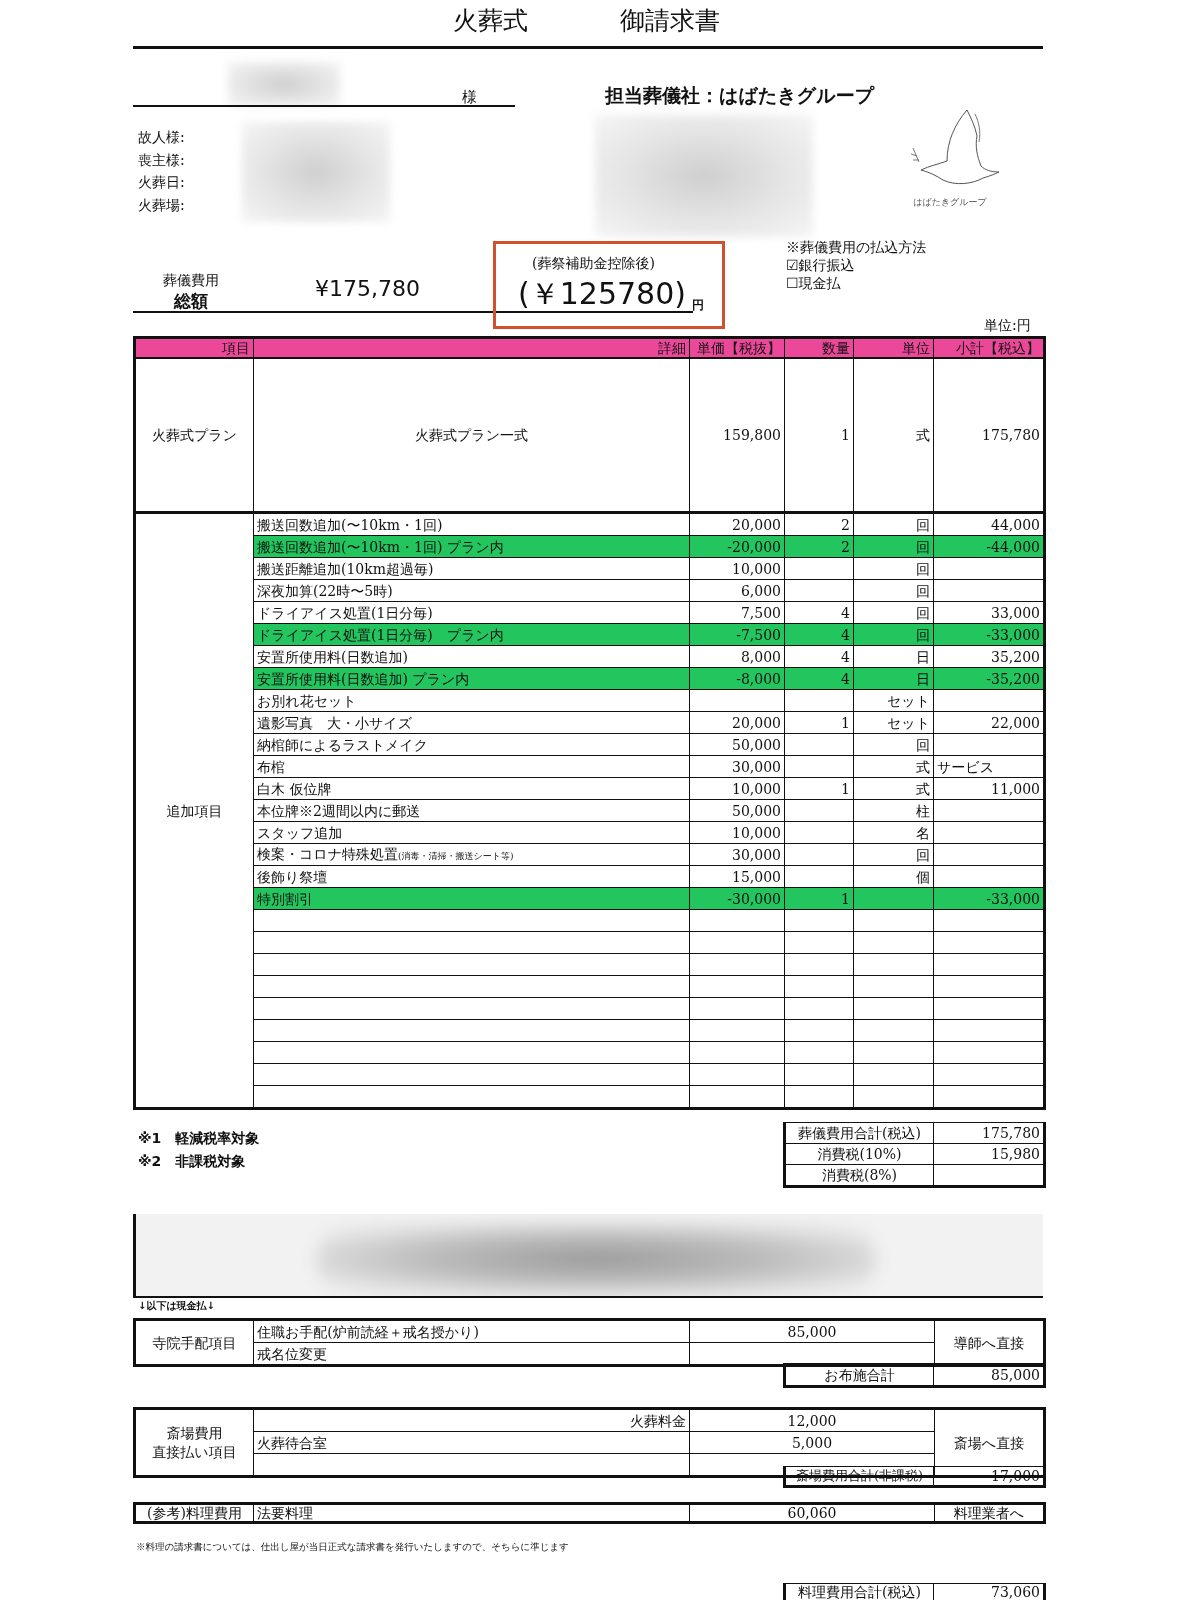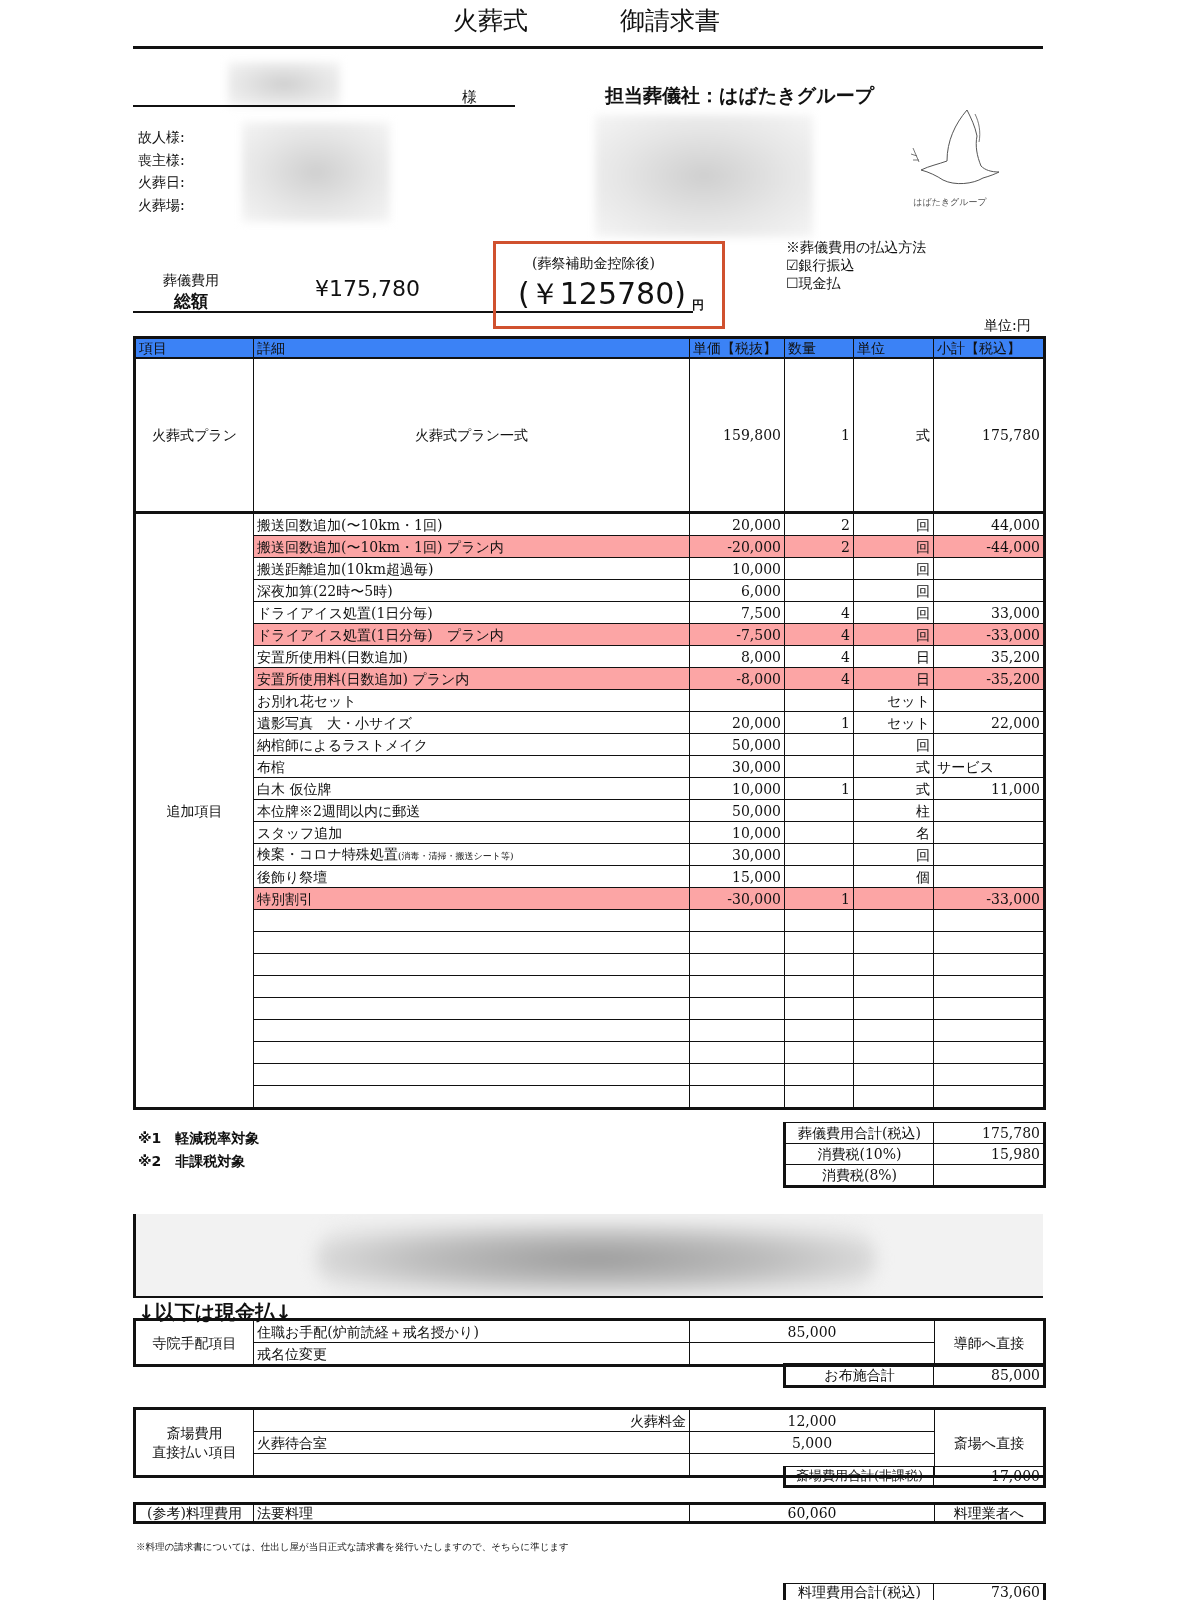--- a/index.html
+++ b/index.html
@@ -16,24 +16,24 @@
   .addr-line { left: 133px; top: 105px; width: 382px; height: 2px; background: #111; }
 
   .company { left: 605px; top: 83px; font-size: 19px; font-weight: bold; font-family: "DejaVu Sans", sans-serif; }
 
   .total-line { left: 133px; top: 311px; width: 560px; height: 2px; background: #111; }
   .redbox { left: 493px; top: 241px; width: 232px; height: 88px; border: 3px solid #d0512f; box-sizing: border-box; }
 
   table.grid { border-collapse: collapse; position: absolute; table-layout: fixed; }
   table.grid td { border: 1.5px solid #111; padding: 0 3px; font-size: 14px; height: 21px; line-height: 18px; white-space: nowrap; overflow: hidden; }
   table.main { left: 133px; top: 336px; width: 910px; border: 3px solid #111; }
-  table.main thead td { background: #3b82f6; text-align: left; height: 18px; font-size: 14px; border-bottom: 2.5px solid #111; }
+  table.main thead td { background: #ec4899; text-align: right; height: 18px; font-size: 14px; border-bottom: 2.5px solid #111; }
   .r { text-align: right; }
   .c { text-align: center; }
-  .hl td.h { background: #fca5a5; }
+  .hl td.h { background: #22c55e; }
   .small { font-size: 9px; }
 
   table.sum { left: 783px; top: 1122px; width: 260px; border: 3px solid #111; border-top: none; }
   table.sum td { height: 20px; }
 
   .blur-band { left: 133px; top: 1214px; width: 910px; height: 84px; border-left: 3px solid #111; border-bottom: 2px solid #111; box-sizing: border-box; overflow: hidden; background: #f2f2f2; }
   .blur-band .inner { position: absolute; left: 180px; top: 10px; width: 560px; height: 70px; border-radius: 40px; background: radial-gradient(ellipse at center, #9a9a9a 0%, #bdbdbd 45%, #e4e4e4 80%, #f2f2f2 100%); filter: blur(8px); }
 
   table.cash { left: 133px; width: 910px; border: 3px solid #111; }
   table.tot { left: 783px; width: 260px; border: 3px solid #111; border-top: none; }
@@ -329,21 +329,21 @@
         <td class="c">消費税(8%)</td>
         <td class="r"></td>
       </tr>
 </tbody>
   </table>
 
 <div class="abs blur-band">
     <div class="inner"></div>
   </div>
 
-<div class="abs sans" style="left:138px;top:1299px;font-size:20px;font-weight:bold;">↓以下は現金払↓</div>
+<div class="abs sans" style="left:138px;top:1299px;font-size:10px;font-weight:bold;">↓以下は現金払↓</div>
 
 <table class="grid cash" style="top:1318px;">
   <colgroup>
       <col style="width:119px">
       <col style="width:436px">
       <col style="width:245px">
       <col style="width:110px">
     </colgroup>
   <tbody>
       <tr>

